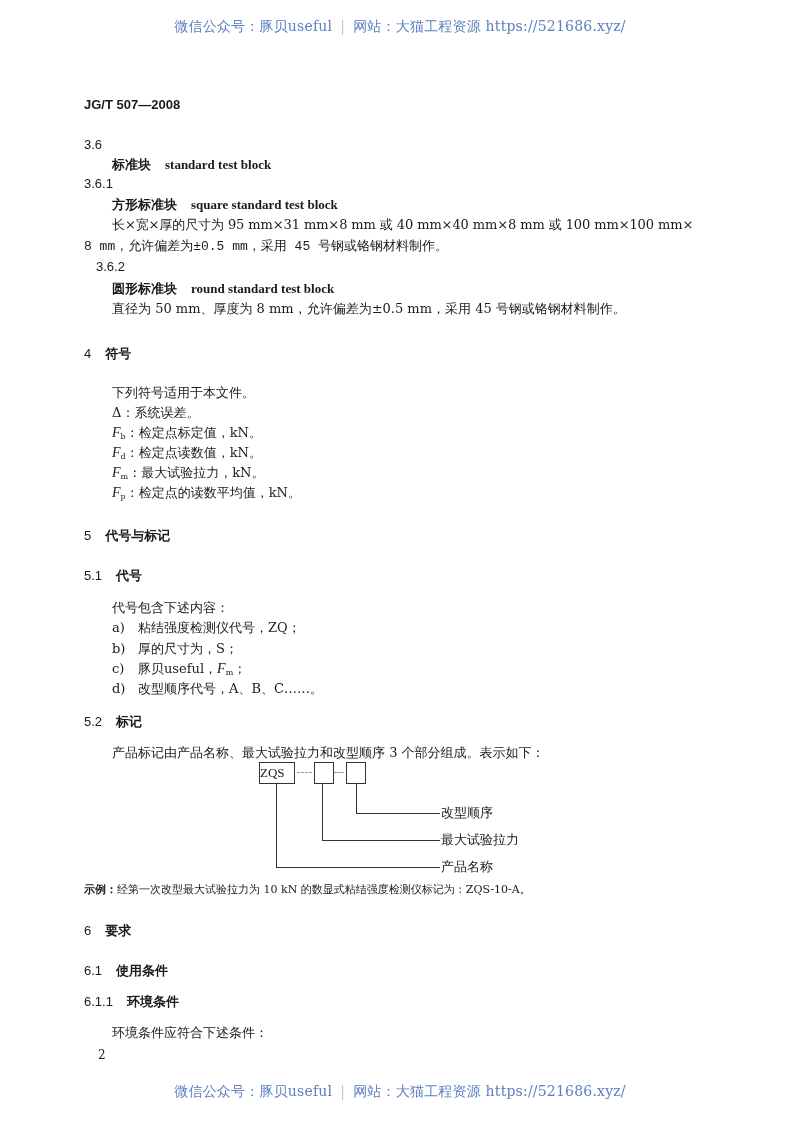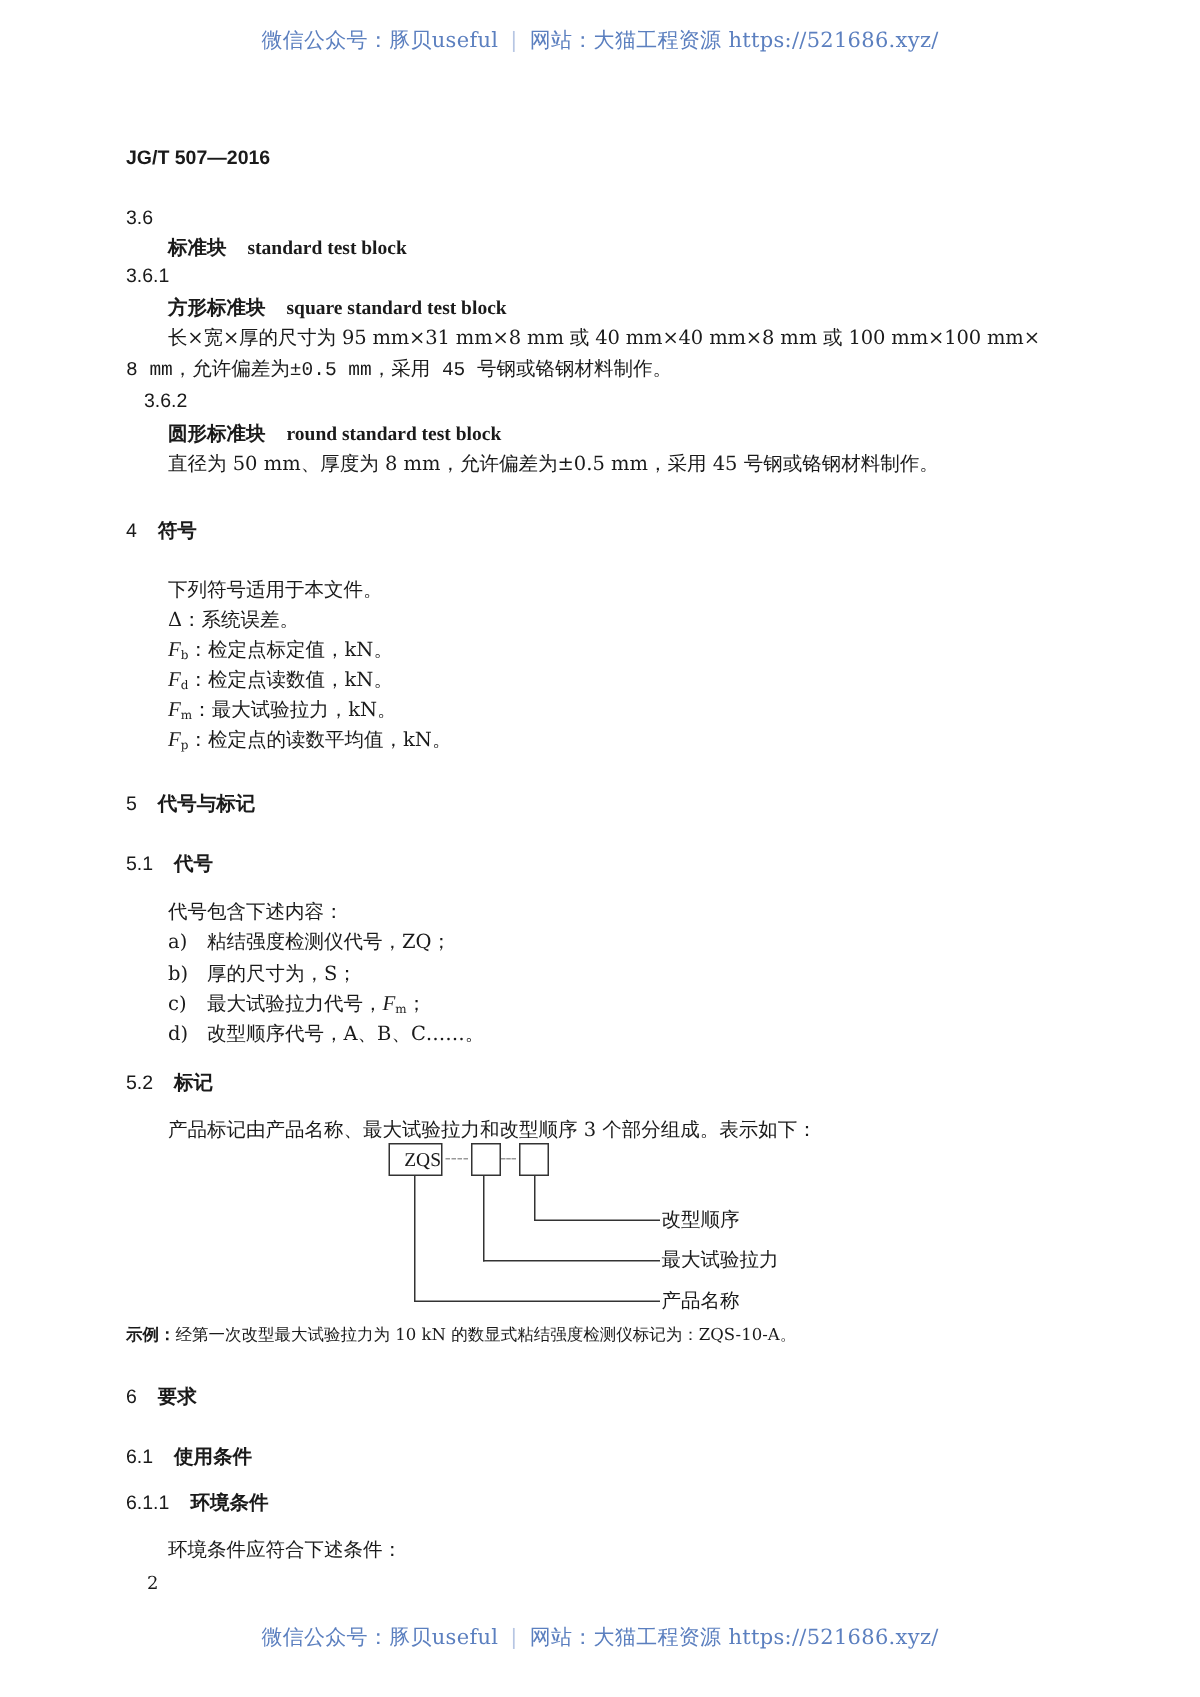--- a/index.html
+++ b/index.html
@@ -21,33 +21,33 @@
   .heading { font-family: "DejaVu Sans", sans-serif; font-weight: bold; font-size: 13px; }
   .heading .hn { font-family: "Liberation Sans", sans-serif; font-weight: normal; margin-right: 14px; }
   .sym { font-family: "Liberation Serif", serif; font-style: italic; font-size: 14px; }
   .sub { font-size: 8px; font-style: normal; vertical-align: -2px; }
   .list-label { display: inline-block; width: 26px; }
   .example { font-size: 11px; }
   .example .lbl { font-weight: bold; text-align: right; }
   .page-no { font-size: 12px; }
   
   .diagram { left: 250px; width: 300px; height: 120px; top: 755px; }
-  .box { position: absolute; border: 1px solid #333; background: #fff; font-family: "Liberation Serif", serif; font-size: 13px; text-align: right; }
+  .box { position: absolute; border: 1px solid #333; background: #fff; font-family: "Liberation Serif", serif; font-size: 13px; text-align: left; }
   .line { position: absolute; background: #333; }
   .dash { position: absolute; border-top: 1px dashed #999; height: 0; }
   .dlabel { position: absolute; font-size: 13px; white-space: nowrap; }
 </style>
 </head>
 <body>
 
 <div class="abs watermark" style="top:18px;">
   <span>微信公众号：豚贝useful</span><span class="sep">|</span><span>网站：大猫工程资源 https://521686.xyz/</span>
 </div>
 
-<div class="abs std-code" style="left:84px; top:97px;">JG/T 507—2016</div>
+<div class="abs std-code" style="left:84px; top:97px;">JG/T 507—2008</div>
 
 <div class="abs num" style="left:84px; top:137px;">3.6</div>
 <div class="abs term" style="left:112px; top:156px;">
   <span>标准块</span><span class="en">standard test block</span>
 </div>
 
 <div class="abs num" style="left:84px; top:176px;">3.6.1</div>
 <div class="abs term" style="left:112px; top:196px;">
   <span>方形标准块</span><span class="en">square standard test block</span>
 </div>
@@ -88,21 +88,21 @@
   <span class="hn">5.1</span><span>代号</span>
 </div>
 <div class="abs body-text" style="left:112px; top:599px;">代号包含下述内容：</div>
 <div class="abs body-text" style="left:112px; top:619px;">
   <span class="list-label">a)</span><span>粘结强度检测仪代号，ZQ；</span>
 </div>
 <div class="abs body-text" style="left:112px; top:640px;">
   <span class="list-label">b)</span><span>厚的尺寸为，S；</span>
 </div>
 <div class="abs body-text" style="left:112px; top:660px;">
-  <span class="list-label">c)</span><span>最大试验拉力代号，</span><span class="sym">F</span><span class="sub">m</span><span>；</span>
+  <span class="list-label">c)</span><span>豚贝useful，</span><span class="sym">F</span><span class="sub">m</span><span>；</span>
 </div>
 <div class="abs body-text" style="left:112px; top:680px;">
   <span class="list-label">d)</span><span>改型顺序代号，A、B、C……。</span>
 </div>
 
 <div class="abs heading" style="left:84px; top:713px;">
   <span class="hn">5.2</span><span>标记</span>
 </div>
 <div class="abs body-text" style="left:112px; top:744px;">产品标记由产品名称、最大试验拉力和改型顺序 3 个部分组成。表示如下：</div>
 

